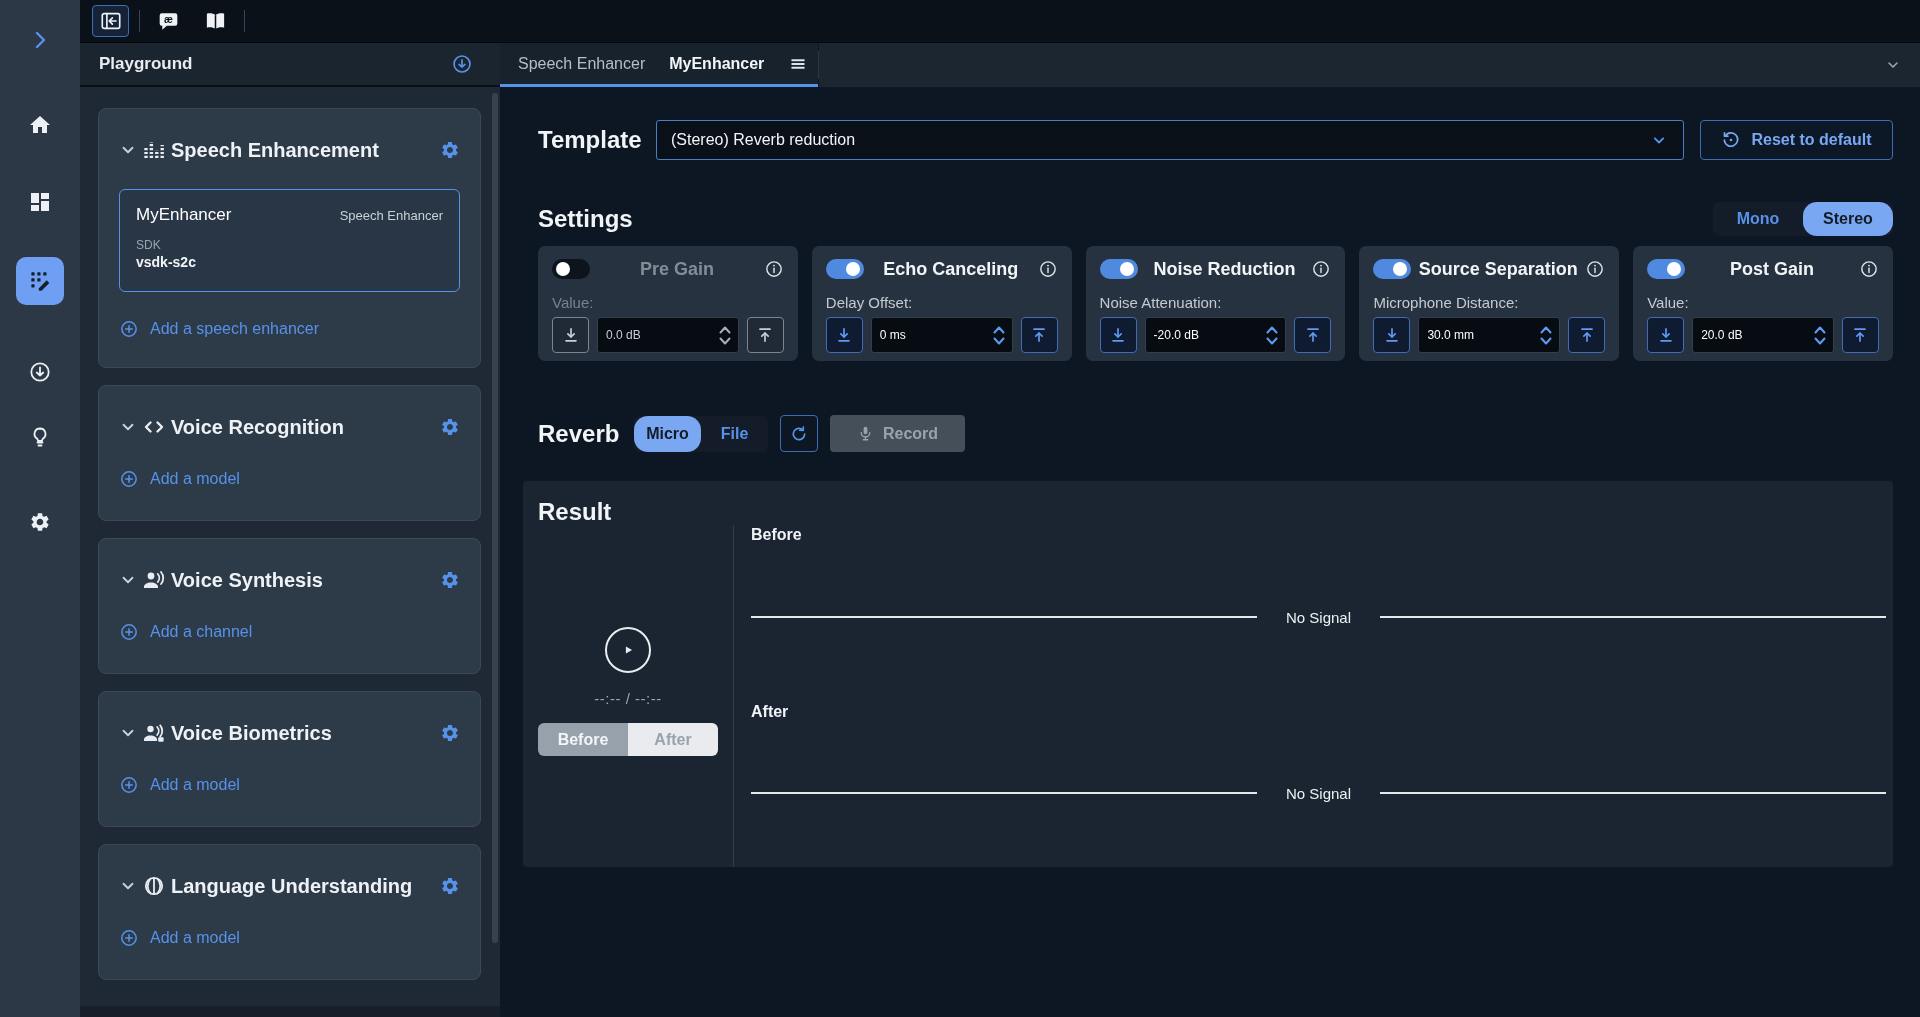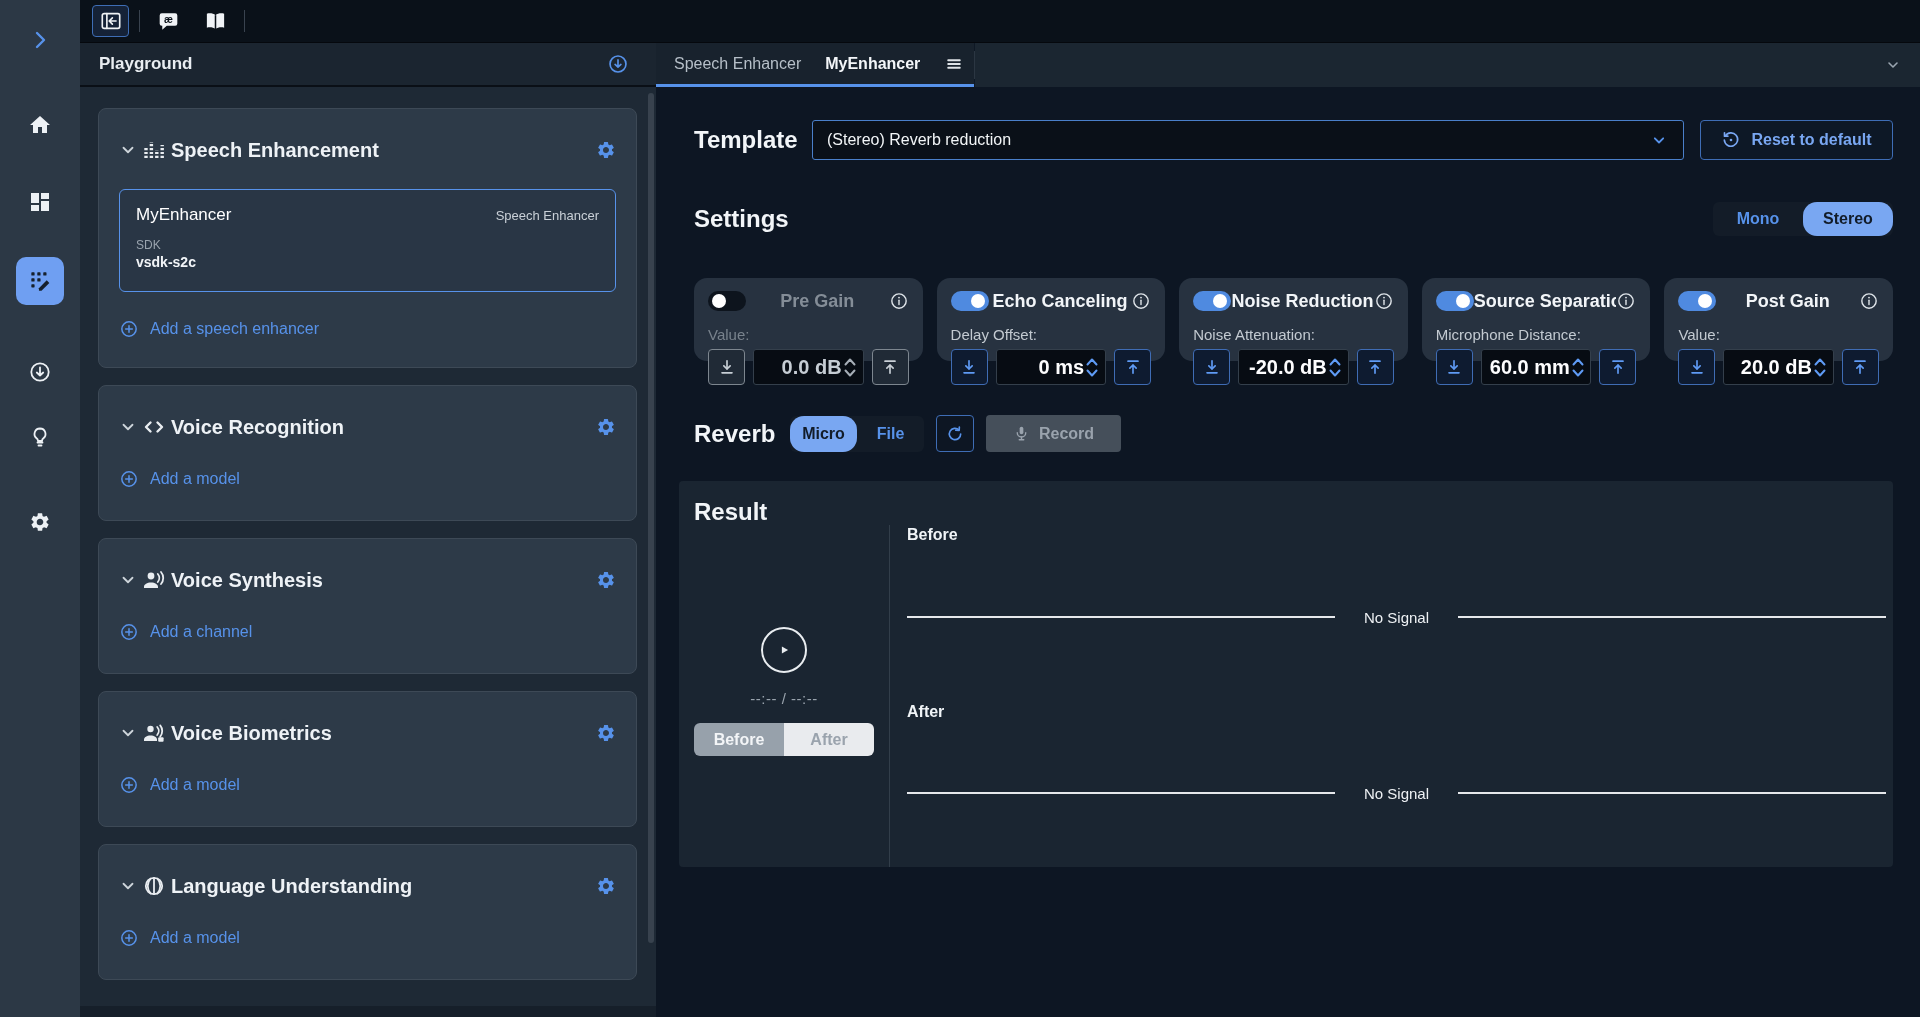--- a/index.html
+++ b/index.html
@@ -23,21 +23,21 @@
 
   
   .topbar { height:43px; flex-shrink:0; background:#0a1119; border-bottom:1px solid #05080d; display:flex; align-items:center; padding-left:12px; gap:10px; }
   .tool-btn { width:37px; height:32px; background:transparent; border:none; border-radius:4px; display:flex; align-items:center; justify-content:center; color:#f0f3f6; }
   .tool-btn.selected { background:#152237; border:1px solid #3e6db5; }
   .tool-sep { width:1px; height:22px; background:#39434f; }
 
   .content-row { flex:1; display:flex; min-height:0; }
 
   
-  .sidebar { width:576px; flex-shrink:0; background:#1e2935; display:flex; flex-direction:column; position:relative; }
+  .sidebar { width:420px; flex-shrink:0; background:#1e2935; display:flex; flex-direction:column; position:relative; }
   .sidebar-header { height:44px; flex-shrink:0; background:#1b2530; border-bottom:2px solid #0a0f16; display:flex; align-items:center; justify-content:space-between; padding:0 27px 0 19px; }
   .sidebar-title { font-size:17px; font-weight:bold; color:#e9edf1; }
   .header-dl { background:none; border:none; color:#5792ea; height:22px; }
   .sidebar-body { flex:1; padding:21px 19px 0 18px; display:flex; flex-direction:column; gap:17px; overflow:hidden; }
   .vscroll { position:absolute; right:2px; top:50px; width:6px; height:850px; background:#38424e; border-radius:3px; }
   .hscroll { position:absolute; bottom:0; left:0; right:0; height:11px; background:#161f2a; }
 
   .side-card { background:#2d3a48; border:1px solid #3d4956; border-radius:8px; padding:26px 20px 28px; flex-shrink:0; }
   .side-card.first { padding-bottom:25px; }
   .side-head { display:flex; align-items:center; gap:5px; height:30px; }
@@ -79,36 +79,36 @@
   .reset-btn { margin-left:16px; width:193px; height:40px; flex-shrink:0; border:1px solid #3e6db5; background:#0d1826; border-radius:4px; display:flex; align-items:center; justify-content:center; gap:10px; color:#79a7f2; font-size:16px; font-weight:bold; }
 
   .settings-head { margin-top:40px; height:36px; display:flex; align-items:center; justify-content:space-between; }
   .seg { display:flex; background:#131c28; border-radius:6px; }
   .seg-opt { display:flex; align-items:center; justify-content:center; font-size:16px; font-weight:bold; color:#5792ea; cursor:pointer; }
   .seg-opt.on { background:#79a7f2; color:#121c29; border-radius:14px; }
   .seg.mode .seg-opt { width:90px; height:34px; }
   .seg.src .seg-opt { width:67px; height:36px; }
 
   .cards-row { margin-top:9px; display:flex; gap:14px; height:115px; }
-  .pcard { flex:1; background:#273240; border-radius:13px; padding:11px 14px 0; min-width:0;margin-top:32px; }
+  .pcard { flex:1; background:#273240; border-radius:7px; padding:11px 14px 0; min-width:0; }
   .pcard-top { display:flex; align-items:center; height:24px; }
   .switch { width:38px; height:20px; border-radius:10px; background:#0d141d; position:relative; flex-shrink:0; border:none; }
   .switch .knob { position:absolute; top:3px; left:4px; width:14px; height:14px; border-radius:50%; background:#fff; }
   .pcard.on .switch { background:#4f8ae0; }
   .pcard.on .switch .knob { left:auto; right:4px; }
   .pcard-title { flex:1; text-align:center; font-size:18px; font-weight:bold; color:#f2f5f8; white-space:nowrap; overflow:hidden; }
   .pcard.offc .pcard-title { color:#848d97; }
   .info-icon { color:#dfe4e9; background:none; border:none; height:20px; flex-shrink:0; }
   .pcard-label { margin-top:13px; height:16px; font-size:15px; color:#c3cad1; white-space:nowrap; }
   .pcard.offc .pcard-label { color:#78828c; }
   .pcard-controls { margin-top:7px; height:36px; display:flex; gap:8px; }
   .vbtn { width:37px; flex-shrink:0; border:1px solid #3f6cb4; background:#0e1b30; border-radius:4px; color:#5f9bf5; display:flex; align-items:center; justify-content:center; }
   .pcard.offc .vbtn { border-color:#7d868f; background:#202a36; color:#c8cfd6; }
   .vinput { flex:1; min-width:0; background:#070c13; border:1px solid #343f4b; border-radius:3px; display:flex; align-items:center; padding:0 5px 0 8px; cursor:text; }
-  .vval { flex:1; text-align:right; font-size:20px; color:#fdfdfe; white-space:nowrap;font-weight:bold; }
+  .vval { flex:1; text-align:left; font-size:12px; color:#fdfdfe; white-space:nowrap; }
   .pcard.offc .vval { color:#c6cdd4; }
   .spin { width:16px; display:flex; flex-direction:column; align-items:center; gap:3px; color:#5f9bf5; }
   .pcard.offc .spin { color:#a6aeb7; }
 
   .source-row { margin-top:54px; height:37px; display:flex; align-items:center; }
   .source-row .row-label { width:96px; }
   .select.src { margin-left:12px; border-color:#4d5862; background:#0b1119; height:37px; }
   .select.src .select-value { color:#c7cdd3; }
   .refresh-btn { margin-left:12px; width:38px; height:37px; flex-shrink:0; border:1px solid #3e6db5; border-radius:4px; background:transparent; color:#5792ea; display:flex; align-items:center; justify-content:center; }
   .record-btn { margin-left:12px; width:135px; height:37px; flex-shrink:0; background:#454f5a; border:none; border-radius:4px; color:#9aa3ad; font-size:16px; font-weight:bold; display:flex; align-items:center; justify-content:center; gap:9px; }
@@ -591,21 +591,21 @@
             <div class="pcard-label">Microphone Distance:</div>
             <div class="pcard-controls">
               <button class="vbtn">
                   <svg width="20" height="20" viewBox="0 0 24 24" fill="none" stroke="currentColor" stroke-width="2" stroke-linecap="round" stroke-linejoin="round">
                     <line x1="6" y1="19" x2="18" y2="19"></line>
                     <line x1="12" y1="4.5" x2="12" y2="14"></line>
                     <polyline points="8.2 10.6 12 14.4 15.8 10.6"></polyline>
                   </svg>
                 </button>
               <div class="vinput">
-                <span class="vval">60.0 mm</span>
+                <span class="vval">30.0 mm</span>
                 <span class="spin">
                     <svg width="12" height="8" viewBox="0 0 12 8" fill="none" stroke="currentColor" stroke-width="2" stroke-linecap="round" stroke-linejoin="round">
                       <polyline points="1.5 6.5 6 1.5 10.5 6.5"></polyline>
                     </svg>
                     <svg width="12" height="8" viewBox="0 0 12 8" fill="none" stroke="currentColor" stroke-width="2" stroke-linecap="round" stroke-linejoin="round">
                       <polyline points="1.5 1.5 6 6.5 10.5 1.5"></polyline>
                     </svg>
                   </span>
               </div>
               <button class="vbtn">

